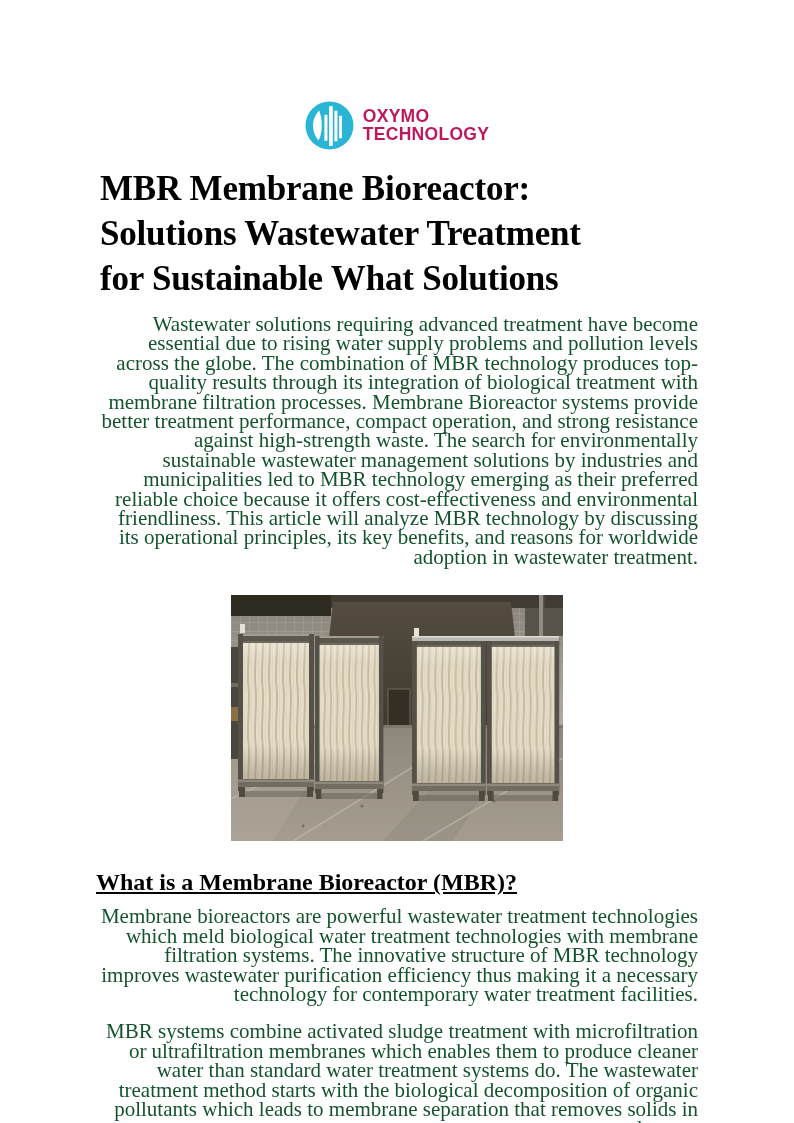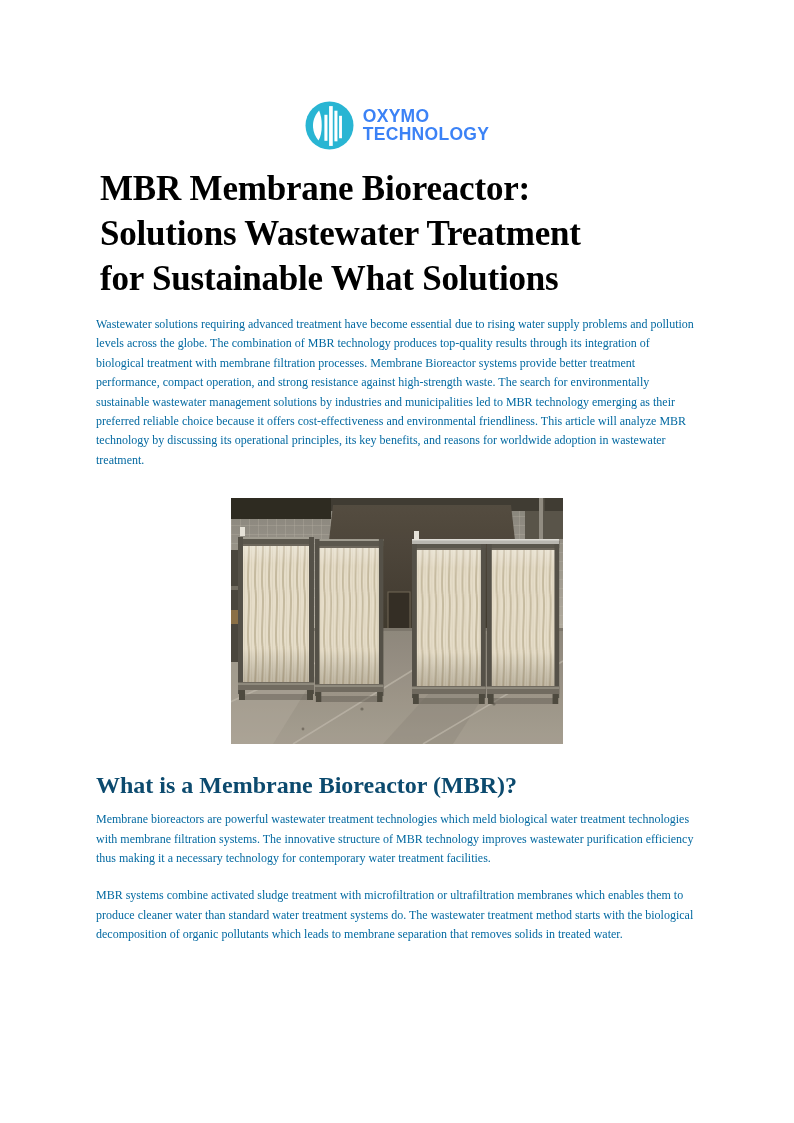--- a/index.html
+++ b/index.html
@@ -17,42 +17,42 @@
   
   .logo-row {
     display:flex; justify-content:center; align-items:center;
     gap:9px; height:50px; margin-bottom:16px;
   }
   .logo-icon { width:49px; height:49px; flex:0 0 auto; }
   .logo-text {
     display:flex; flex-direction:column;
     font-family:"Liberation Sans","DejaVu Sans",sans-serif;
     font-weight:bold; font-size:17.5px; line-height:18.5px;
-    letter-spacing:0.3px; color:#3b82f6;
+    letter-spacing:0.3px; color:#be185d;
   }
   
   h1.article-title {
     margin:4px; font-size:35px; line-height:45px; font-weight:bold;
     letter-spacing:-0.2px; color:#000;
   }
   h1.article-title span { display:block; }
   p.body {
     margin:14px 0 0 0;
-    font-size:12px; line-height:19.4px; color:#0369a1;
-    text-align:left;
+    font-size:21px; line-height:19.4px; color:#14532d;
+    text-align:right;
   }
   p.body.second { margin-top:10px; }
   p.body.third  { margin-top:18px; }
   figure.photo {
     margin:28px auto 0 auto; width:332px; height:246px; padding:0;
   }
   figure.photo svg { display:block; }
   h2.section-heading {
     margin:26px 0 0 0; font-size:24px; line-height:30px;
-    font-weight:bold; color:#0c4a6e;
+    font-weight:bold; color:#000000;text-decoration:underline;
   }
 </style>
 </head>
 <body>
 
 <div class="page">
 
   <header class="logo-row">
     <svg class="logo-icon" viewBox="0 0 48 48" aria-hidden="true">
       <circle cx="24" cy="24" r="23.5" fill="#29B5D3"></circle>

